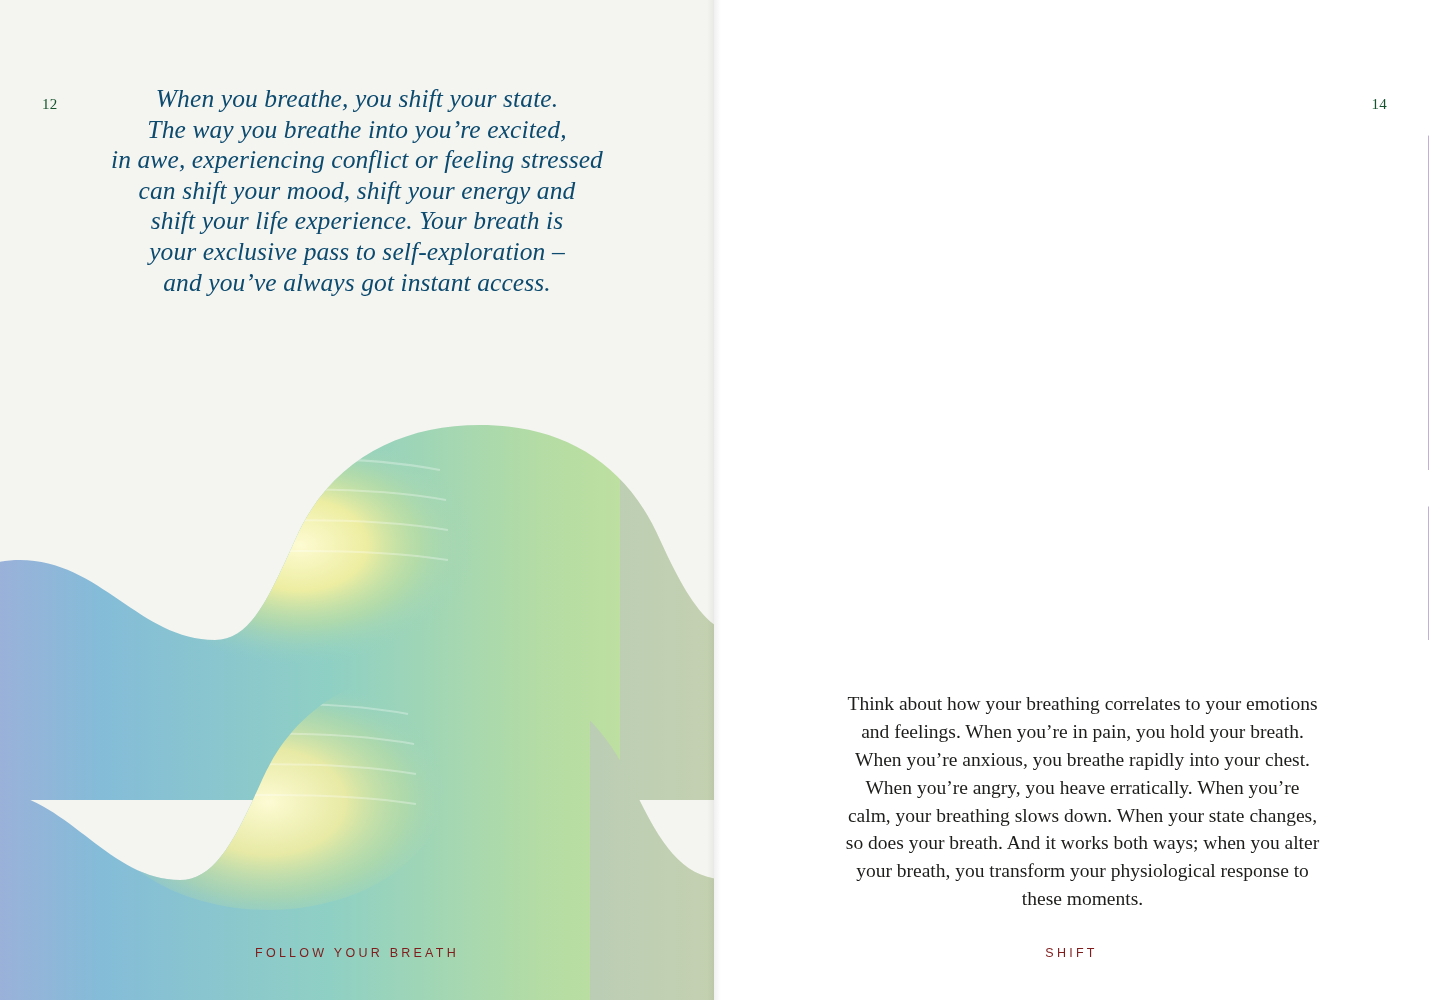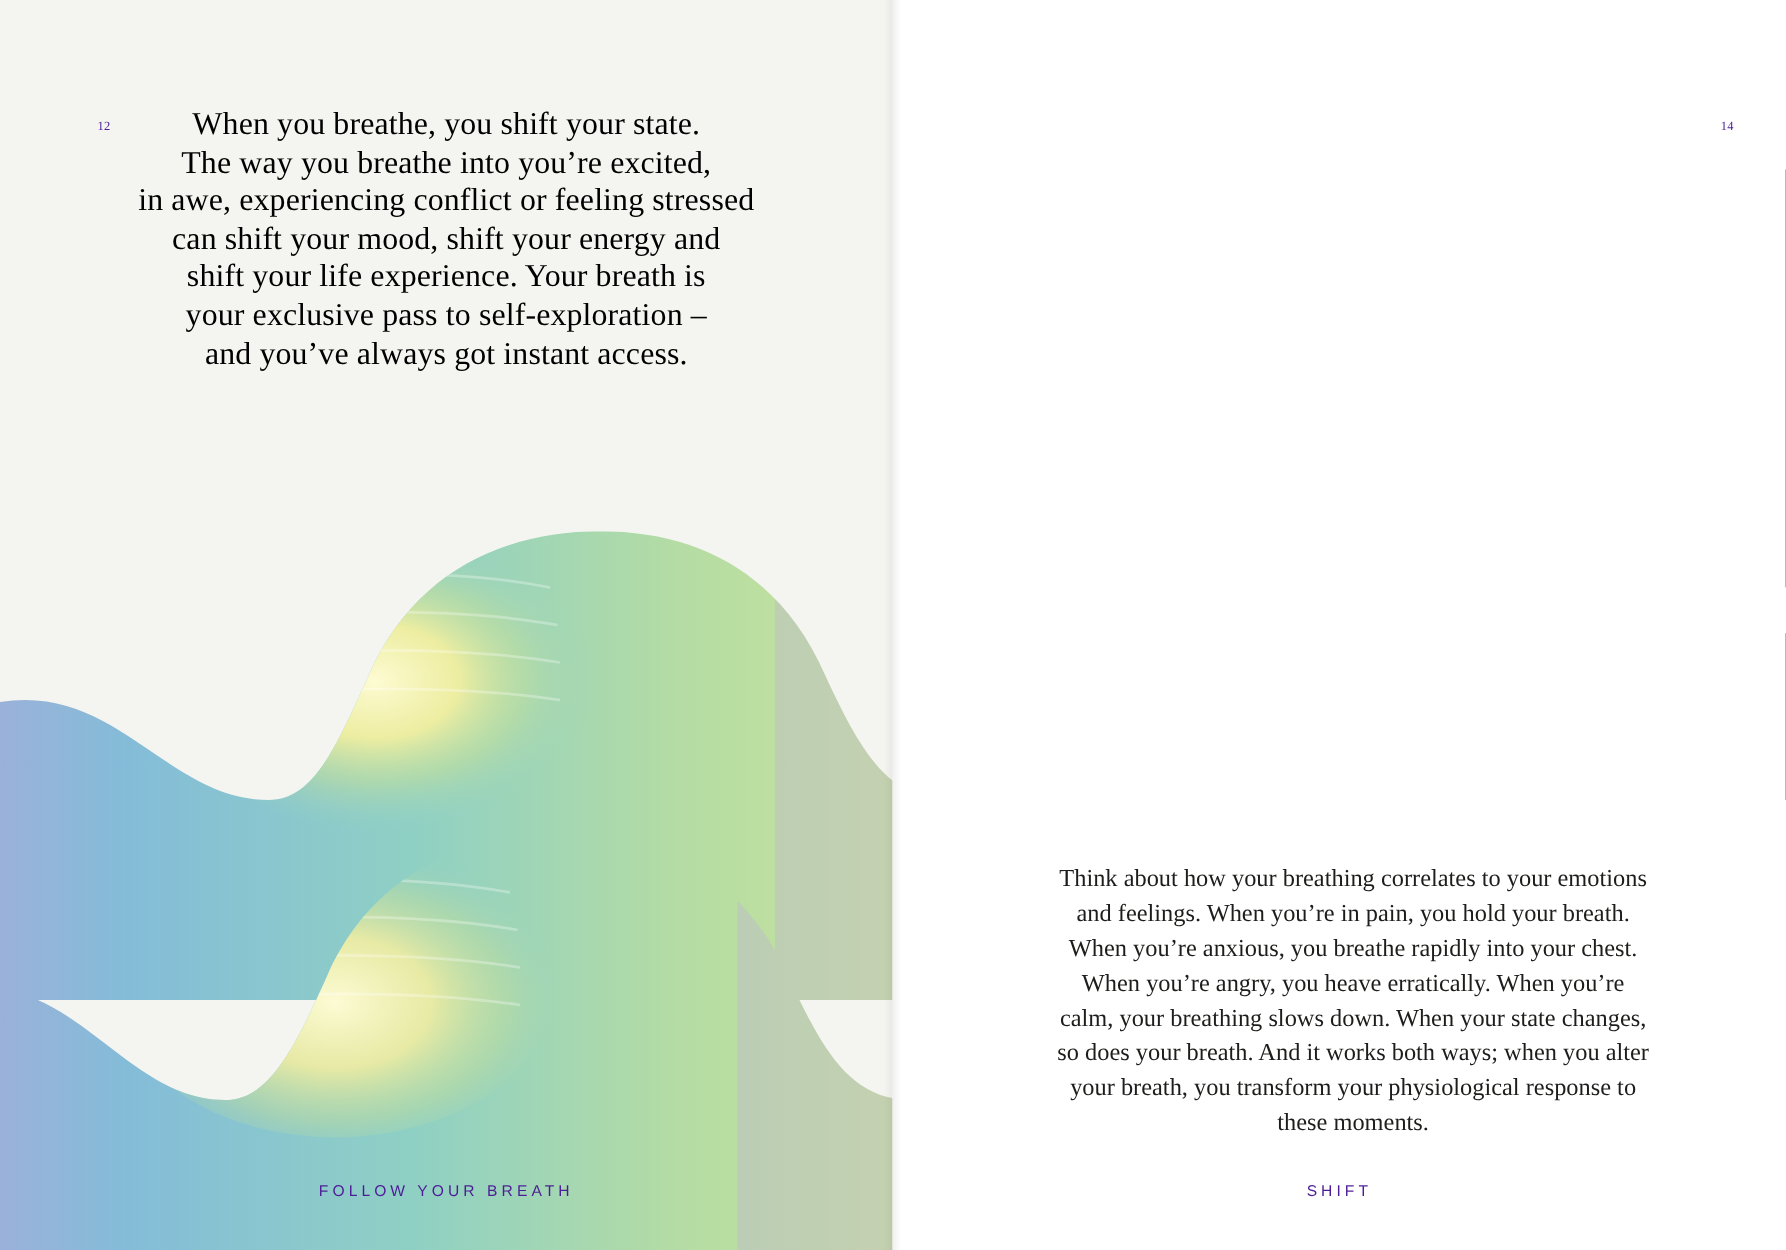--- a/index.html
+++ b/index.html
@@ -38,39 +38,39 @@
     height: 1000px;
     background: linear-gradient(to right, rgba(0,0,0,0.00) 0%, rgba(0,0,0,0.045) 45%, rgba(0,0,0,0.06) 52%, rgba(0,0,0,0.00) 100%);
     pointer-events: none;
     z-index: 5;
   }
 
   
   .folio {
     position: absolute;
     font-family: "Liberation Serif", serif;
-    font-size: 10px;
-    color: #4c1d95;
+    font-size: 15px;
+    color: #14532d;
     letter-spacing: 0.02em;
-    margin-left: 36px;
   }
   .folio-left  { left: 42px;  top: 96px; }
   .folio-right { right: 42px; top: 96px; }
 
   
   .quote {
     position: absolute;
     left: 60px;
     top: 84px;
     width: 594px;
     text-align: center;
     font-family: "Liberation Serif", serif;
+    font-style: italic;
     font-size: 25.5px;
     line-height: 1.2;
-    color: #000000;
+    color: #0c4a6e;
     letter-spacing: 0.004em;
   }
   .quote div { white-space: nowrap; }
 
   
   .body-text {
     position: absolute;
     left: 131px;
     top: 690px;
     width: 475px;
@@ -83,21 +83,21 @@
 
   
   .runfoot {
     position: absolute;
     bottom: 40px;
     width: 100%;
     text-align: center;
     font-family: "Liberation Sans", sans-serif;
     font-size: 12.5px;
     letter-spacing: 0.26em;
-    color: #4c1d95;
+    color: #7f1d1d;
   }
 
   
   .wave-layer {
     position: absolute;
     left: 0;
     top: 0;
     width: 1429px;
     height: 1000px;
     pointer-events: none;

